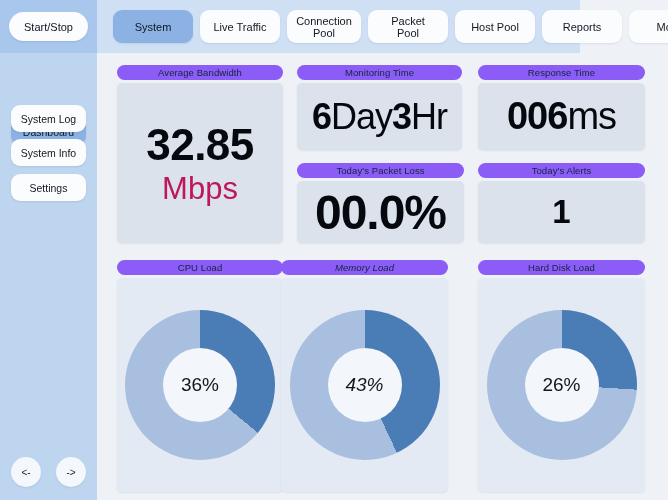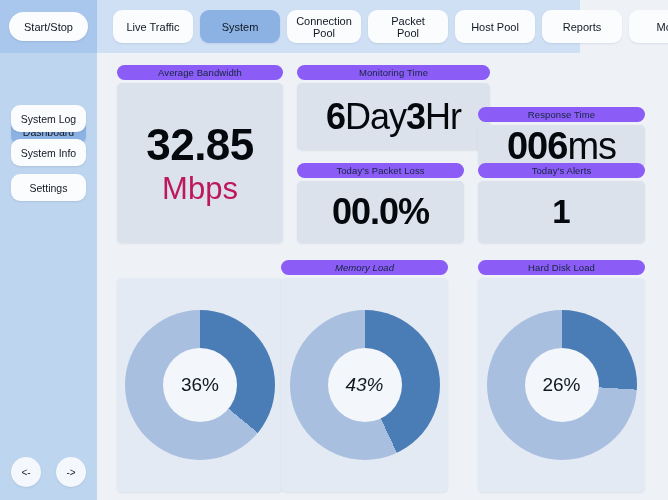--- a/index.html
+++ b/index.html
@@ -172,41 +172,41 @@
     align-items: center;
     justify-content: center;
     overflow: hidden;
   }
   .card-body.chart-body {
     background: #e3eaf3;
   }
 
   
   #card-bandwidth { left: 20px; top: 12px;  width: 166px; height: 178px; }
-  #card-monitor   { left: 200px; top: 12px; width: 165px; height: 85px; padding-left: 28px; }
-  #card-response  { left: 381px; top: 12px; width: 167px; height: 60px; margin-top: 42px; }
+  #card-monitor   { left: 200px; top: 12px; width: 165px; height: 85px; }
+  #card-response  { left: 381px; top: 12px; width: 167px; height: 85px; }
   #card-loss      { left: 200px; top: 110px; width: 167px; height: 80px; }
   #card-alerts    { left: 381px; top: 110px; width: 167px; height: 80px; }
   #card-cpu       { left: 20px;  top: 207px; width: 166px; height: 232px; }
   #card-memory    { left: 184px; top: 207px; width: 167px; height: 232px; font-style: italic; }
   #card-disk      { left: 381px; top: 207px; width: 167px; height: 232px; }
 
   .bw-stack { text-align: center; }
   .bw-num { font-size: 44px; font-weight: bold; color: #05080d; letter-spacing: -0.5px; }
   .bw-unit { font-size: 31px; font-weight: normal; color: #be185d; margin-top: 1px; }
 
   .mono-line { font-size: 36px; color: #05080d; letter-spacing: -1px; white-space: nowrap; }
   .mono-line b { font-weight: bold; }
   .mono-line span { font-weight: normal; }
 
   .resp-line { font-size: 38px; color: #05080d; letter-spacing: -1px; white-space: nowrap; }
   .resp-line b { font-weight: bold; }
   .resp-line span { font-weight: normal; }
 
-  .loss-line { font-size: 36px; font-weight: bold; color: #05080d; letter-spacing: -1px; }
+  .loss-line { font-size: 48px; font-weight: bold; color: #05080d; letter-spacing: -1px; }
   .alert-line { font-size: 33px; font-weight: bold; color: #05080d; }
 
   .donut-wrap {
     position: relative;
     width: 150px; height: 150px;
   }
   .donut {
     width: 100%; height: 100%;
     border-radius: 50%;
   }
@@ -227,22 +227,22 @@
 </head>
 <body>
 
 <div class="app">
 
   <div class="header">
     <div class="header-left-block"></div>
     <div class="startstop-btn">Start/Stop</div>
 
     <div class="tabs">
+      <div class="tab active">System</div>
       <div class="tab">Live Traffic</div>
-      <div class="tab active">System</div>
       <div class="tab two-line">Connection Pool</div>
       <div class="tab">Packet Pool</div>
       <div class="tab">Host Pool</div>
       <div class="tab">Reports</div>
       <div class="tab">More</div>
     </div>
   </div>
 
   <div class="sidebar">
     <div class="side-btn active i0">Dashboard</div>
@@ -290,20 +290,21 @@
     </div>
 
     <div class="card" id="card-alerts">
       <div class="card-title">Today's Alerts</div>
       <div class="card-body">
         <div class="alert-line">1</div>
       </div>
     </div>
 
     <div class="card" id="card-cpu">
+      <div class="card-title">CPU Load</div>
       <div class="card-body chart-body">
         <div class="donut-wrap">
           <div class="donut" style="background: conic-gradient(rgb(74, 124, 181) 0deg, rgb(74, 124, 181) 129.6deg, rgb(168, 191, 223) 129.6deg, rgb(168, 191, 223) 360deg);"></div>
           <div class="donut-hole">36%</div>
         </div>
       </div>
     </div>
 
     <div class="card" id="card-memory">
       <div class="card-title">Memory Load</div>

